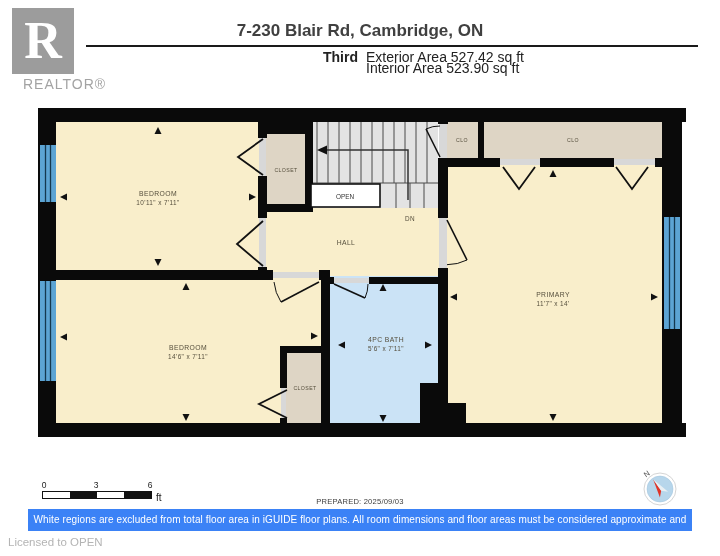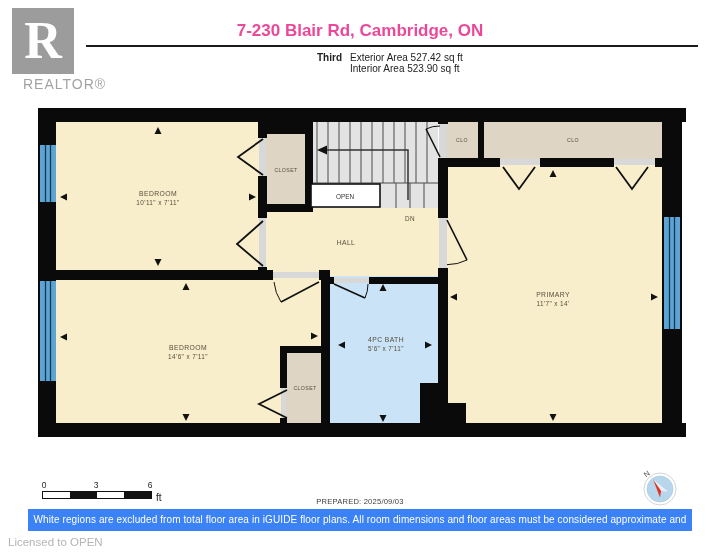--- a/index.html
+++ b/index.html
@@ -4,23 +4,23 @@
 <style>
   html,body{margin:0;padding:0;background:#fff;}
   .page{position:relative;width:720px;height:556px;background:#fff;overflow:hidden;
         font-family:"Liberation Sans",sans-serif;color:#111;}
   
   .logo-box{position:absolute;left:12px;top:8px;width:62px;height:66px;background:#9c9c9c;
             display:flex;align-items:center;justify-content:center;}
   .logo-r{color:#fff;font-size:52px;font-weight:bold;font-family:"Liberation Serif",serif;line-height:1;}
   .logo-word{position:absolute;left:23px;top:76px;font-size:14px;color:#a3a3a3;letter-spacing:1px;}
   .title{position:absolute;left:0;top:21px;width:720px;text-align:center;
-         font-size:17px;font-weight:bold;color:#ec4899;}
+         font-size:17px;font-weight:bold;color:#404040;}
   .header-rule{position:absolute;left:86px;top:45px;width:612px;height:2px;background:#1a1a1a;}
-  .floor-info{position:absolute;left:264px;top:52px;font-size:10px;color:#222;line-height:11px;}
+  .floor-info{position:absolute;left:280px;top:52px;font-size:14px;color:#222;line-height:11px;}
   .floor-info .row{display:flex;}
   .floor-info .flabel{display:inline-block;width:78px;text-align:right;padding-right:8px;font-weight:bold;}
   
   .plan-wrap{position:absolute;left:0;top:0;}
   svg text{font-family:"Liberation Sans",sans-serif;}
   .roomlabel{fill:#554e3c;letter-spacing:.4px;}
   
   .scalebar{position:absolute;left:42px;top:480px;width:170px;height:22px;font-size:8.5px;color:#222;}
   .scalebar .tick{position:absolute;top:0;transform:translateX(-50%);}
   .scalebar .bar{position:absolute;left:0;top:11px;width:108px;height:6px;border:1px solid #111;display:flex;}

